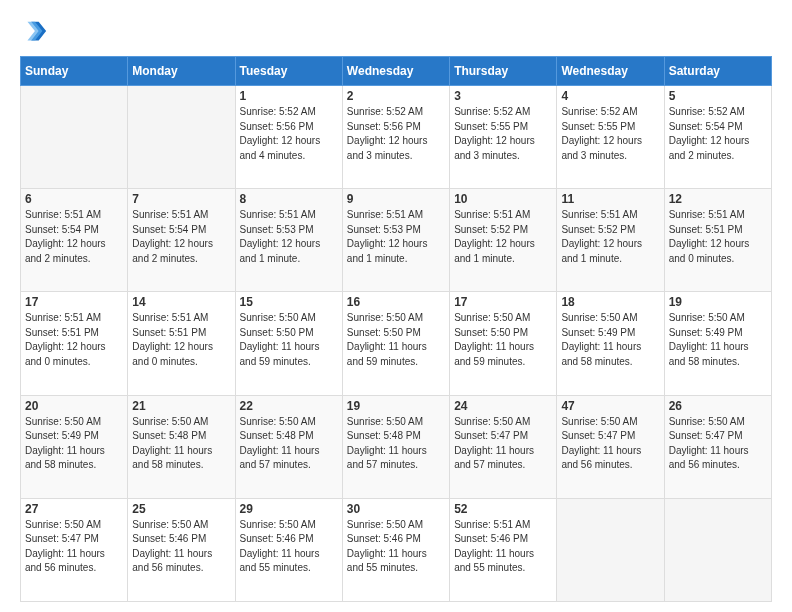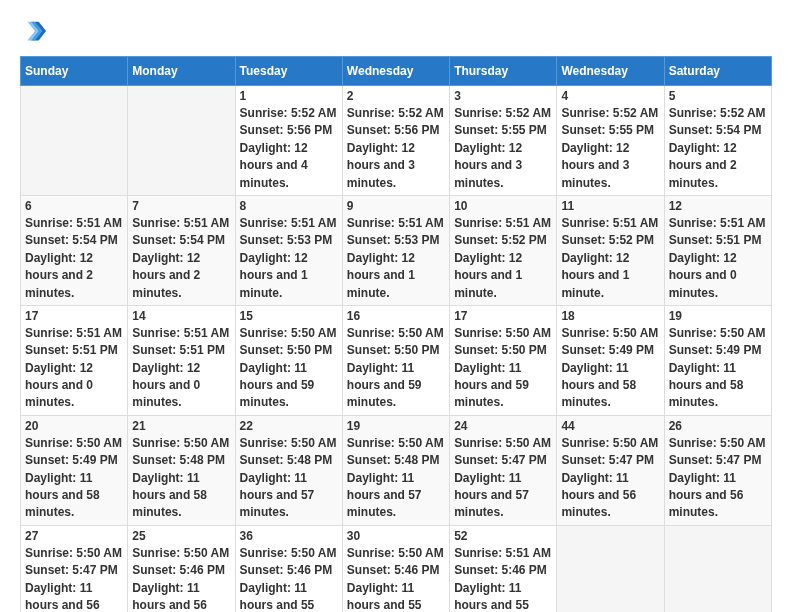--- a/index.html
+++ b/index.html
@@ -81,24 +81,23 @@
     .calendar td.empty {
       background: #f5f5f5;
     }
     .day-number {
       font-size: 12px;
       font-weight: bold;
       display: block;
       margin-bottom: 2px;
     }
     .day-info {
-      font-size: 12px;
+      font-size: 10px;
       line-height: 1.45;
       color: #333;
-      font-weight: bold;
     }
     .row-even td { background: #f9f9f9; }
   </style>
 </head>
 <body>
 
 <div class="page">
   <div class="header">
     <div class="logo">
       <svg class="logo-icon" viewBox="0 0 30 30">
@@ -276,21 +275,21 @@
 Sunset: 5:48 PM
 Daylight: 11 hours and 57 minutes.</div>
           </td>
           <td>
             <span class="day-number">24</span>
             <div class="day-info" style="white-space: pre-line;">Sunrise: 5:50 AM
 Sunset: 5:47 PM
 Daylight: 11 hours and 57 minutes.</div>
           </td>
           <td>
-            <span class="day-number">44</span>
+            <span class="day-number">47</span>
             <div class="day-info" style="white-space: pre-line;">Sunrise: 5:50 AM
 Sunset: 5:47 PM
 Daylight: 11 hours and 56 minutes.</div>
           </td>
           <td>
             <span class="day-number">26</span>
             <div class="day-info" style="white-space: pre-line;">Sunrise: 5:50 AM
 Sunset: 5:47 PM
 Daylight: 11 hours and 56 minutes.</div>
           </td>
@@ -302,21 +301,21 @@
 Sunset: 5:47 PM
 Daylight: 11 hours and 56 minutes.</div>
           </td>
           <td>
             <span class="day-number">25</span>
             <div class="day-info" style="white-space: pre-line;">Sunrise: 5:50 AM
 Sunset: 5:46 PM
 Daylight: 11 hours and 56 minutes.</div>
           </td>
           <td>
-            <span class="day-number">36</span>
+            <span class="day-number">29</span>
             <div class="day-info" style="white-space: pre-line;">Sunrise: 5:50 AM
 Sunset: 5:46 PM
 Daylight: 11 hours and 55 minutes.</div>
           </td>
           <td>
             <span class="day-number">30</span>
             <div class="day-info" style="white-space: pre-line;">Sunrise: 5:50 AM
 Sunset: 5:46 PM
 Daylight: 11 hours and 55 minutes.</div>
           </td>

